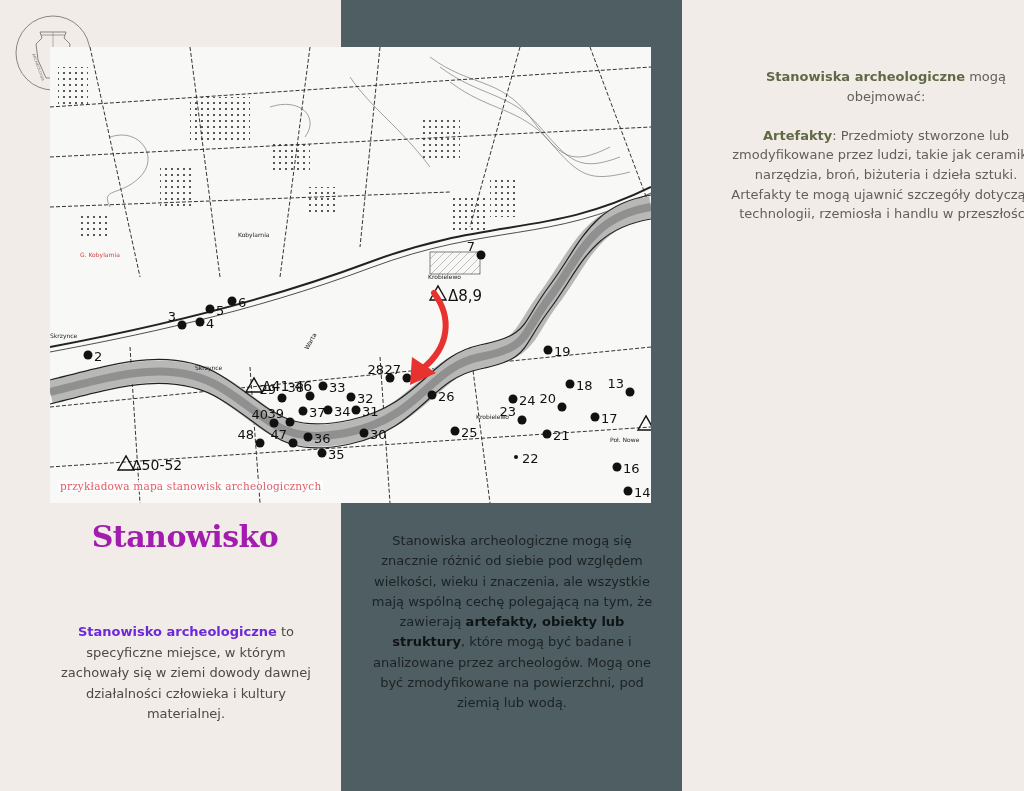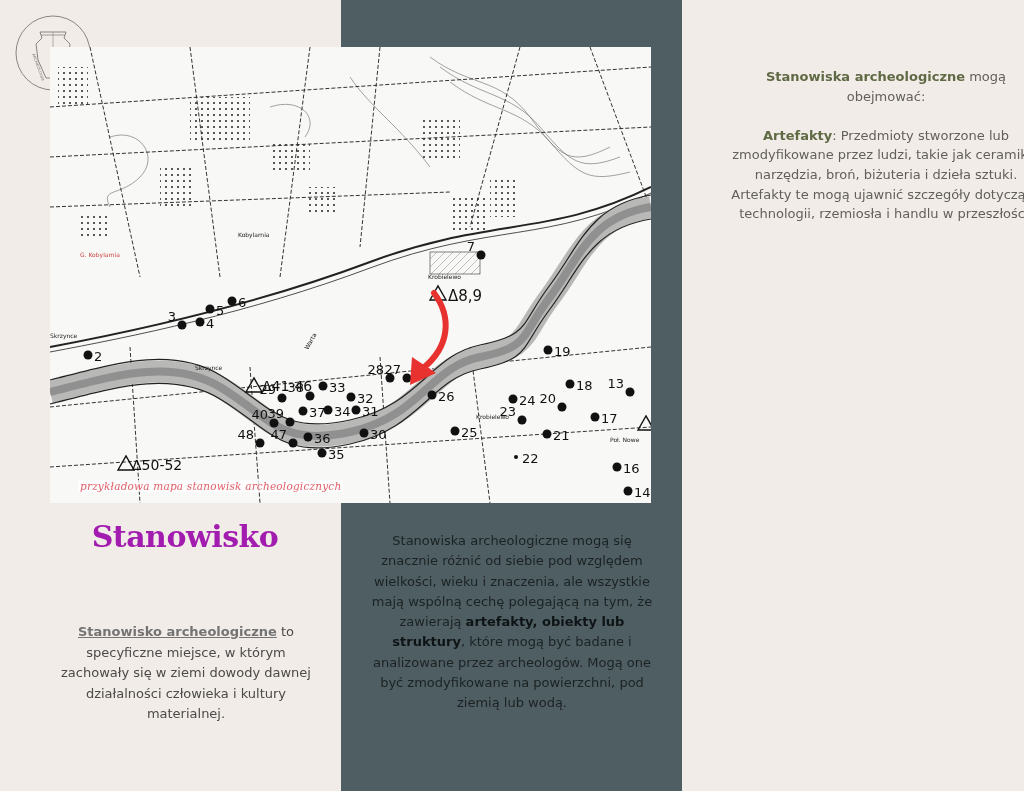--- a/index.html
+++ b/index.html
@@ -15,36 +15,36 @@
   .logo {
     position: absolute; left: 14px; top: 14px; width: 78px; height: 78px;
   }
   .map {
     position: absolute; left: 50px; top: 47px; width: 601px; height: 456px;
     background: #f7f7f5; overflow: hidden;
   }
   .map svg { display: block; }
   .map-caption {
     position: absolute; left: 58px; top: 480px;
-    font-family: "DejaVu Serif", serif; font-style: italic;
+    font-family: "DejaVu Serif", serif; 
     font-size: 10.5px; color: #e0606a; letter-spacing: 0.2px;
-    background: rgba(255,255,255,0.75); padding: 0 2px; margin-left: 20px;
+    background: rgba(255,255,255,0.75); padding: 0 2px;
   }
   .title {
     position: absolute; left: 30px; top: 518px; width: 310px;
     text-align: center;
     font-family: "DejaVu Serif", serif; font-weight: bold;
     font-size: 30px; line-height: 38px; color: #a21caf;
     letter-spacing: -0.5px;
   }
   .left-text {
     position: absolute; left: 56px; top: 622px; width: 260px;
     text-align: center; font-size: 13px; line-height: 20.5px; color: #4a4a48;
   }
-  .left-text b { color: #737373; text-decoration: underline; }
+  .left-text b { color: #6d28d9; }
   .mid-text {
     position: absolute; left: 362px; top: 531px; width: 300px;
     text-align: center; font-size: 13px; line-height: 20.3px; color: #1b2224;
   }
   .mid-text b { color: #0e1415; }
   .right-col {
     position: absolute; left: 700px; top: 67px; width: 316px;
     text-align: center; font-size: 13px; line-height: 19.6px; color: #615f5b; margin-left: 28px;
   }
   .right-col p { margin: 0 0 19.6px 0; }

